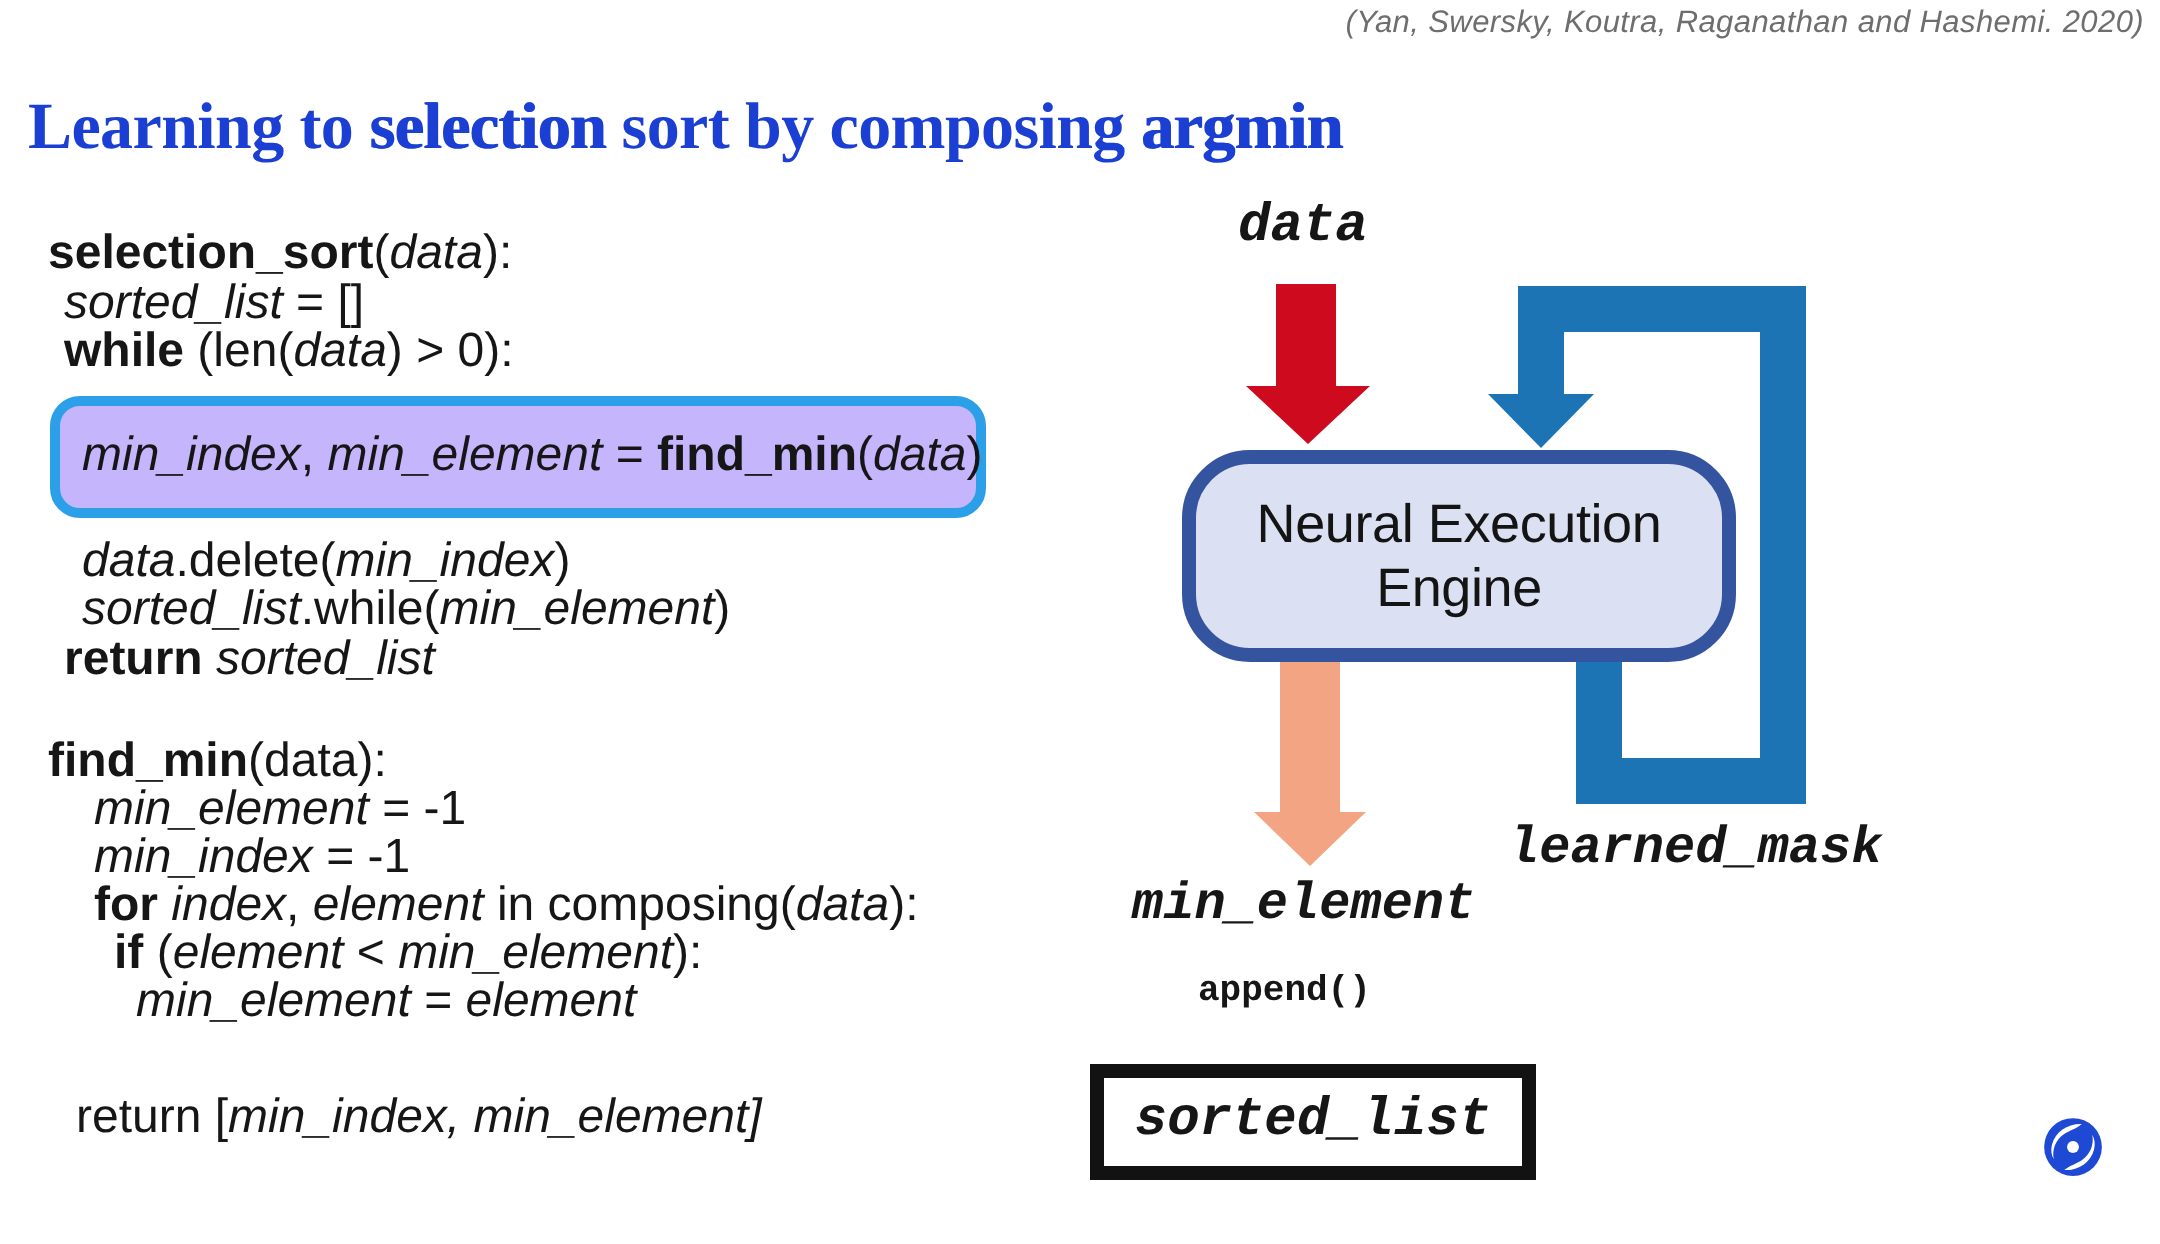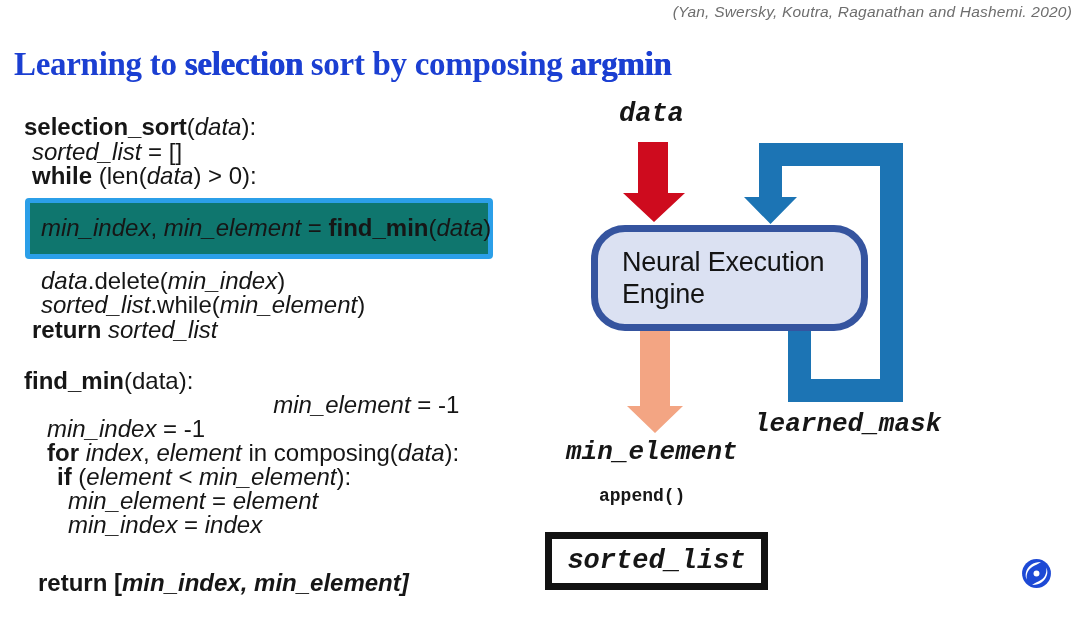--- a/index.html
+++ b/index.html
@@ -24,31 +24,31 @@
     font-family:"Liberation Sans",sans-serif;
   }
   .code1{left:24px;top:115px;}
   .code2{left:24px;top:369px;}
   .code-line{height:24.5px;line-height:24.5px;white-space:pre;}
   .code2 .code-line{height:24px;line-height:24px;}
   .code .b{font-weight:bold;}
   .code .i{font-style:italic;}
   .highlight-box{
     margin:9.5px 0 10px 1px;width:458px;padding:13px 0;
-    border:5px solid var(--highlight-border,#2b9fe8);border-radius:4px;
-    background:#0f766e;
+    border:5px solid var(--highlight-border,#2b9fe8);border-radius:15px;
+    background:#c4b5fd;
   }
   .gap{margin-top:34px;}
   .arrows-svg{position:absolute;left:0;top:0;width:1080px;height:622px;}
   .engine-box{
     position:absolute;left:591px;top:225px;width:277px;height:106px;
     box-sizing:border-box;border:7px solid var(--engine-border,#35549f);
     border-radius:34px;background:var(--engine-fill,#dbe1f2);
-    display:flex;align-items:center;justify-content:center;
-    font-size:27px;line-height:1.2;color:#141414;letter-spacing:-.2px;padding-left:24px;
+    display:flex;align-items:center;justify-content:center;text-align:center;
+    font-size:27px;line-height:1.2;color:#141414;letter-spacing:-.2px;
   }
   .mono-label{
     position:absolute;font-family:"Liberation Mono",monospace;
     font-weight:bold;color:#161616;white-space:nowrap;
   }
   .lbl-data{left:619px;top:99px;font-size:27px;font-style:italic;}
   .lbl-mask{left:754px;top:409px;font-size:26px;font-style:italic;}
   .lbl-minel{left:566px;top:437px;font-size:26px;font-style:italic;}
   .lbl-append{left:599px;top:486px;font-size:18px;}
   .sorted-box{
@@ -74,27 +74,26 @@
   <div class="highlight-box">
     <div class="code-line" style="padding-left: 11px;"><span class="i">min_index</span><span>, </span><span class="i">min_element</span><span> = </span><span class="b">find_min</span><span>(</span><span class="i">data</span><span>)</span></div>
   </div>
   <div class="code-line" style="padding-left: 17px;"><span class="i">data</span><span>.delete(</span><span class="i">min_index</span><span>)</span></div>
   <div class="code-line" style="padding-left: 17px;"><span class="i">sorted_list</span><span>.while(</span><span class="i">min_element</span><span>)</span></div>
   <div class="code-line" style="padding-left: 8px;"><span class="b">return</span><span> </span><span class="i">sorted_list</span></div>
 </div>
 
 <div class="code code2">
   <div class="code-line" style="padding-left: 0px;"><span class="b">find_min</span><span>(data):</span></div>
-  <div class="code-line" style="padding-left: 23px; text-align: right;"><span class="i">min_element</span><span> = -1</span></div>
+  <div class="code-line" style="padding-left: 23px;"><span class="i">min_element</span><span> = -1</span></div>
   <div class="code-line" style="padding-left: 23px;"><span class="i">min_index</span><span> = -1</span></div>
   <div class="code-line" style="padding-left: 23px;"><span class="b">for</span><span> </span><span class="i">index</span><span>, </span><span class="i">element</span><span> in composing(</span><span class="i">data</span><span>):</span></div>
   <div class="code-line" style="padding-left: 33px;"><span class="b">if</span><span> (</span><span class="i">element</span><span> &lt; </span><span class="i">min_element</span><span>):</span></div>
   <div class="code-line" style="padding-left: 44px;"><span class="i">min_element</span><span> = </span><span class="i">element</span></div>
-  <div class="code-line" style="padding-left: 44px;"><span class="i">min_index</span><span> = </span><span class="i">index</span></div>
-  <div class="code-line gap" style="padding-left: 14px; font-weight: bold;"><span>return [</span><span class="i">min_index, min_element]</span></div>
+  <div class="code-line gap" style="padding-left: 14px;"><span>return [</span><span class="i">min_index, min_element]</span></div>
 </div>
 
 <svg class="arrows-svg" viewBox="0 0 1080 622" xmlns="http://www.w3.org/2000/svg">
 
   <polygon points="638,142 668,142 668,193 685,193 654,222 623,193 638,193" style="fill:var(--data-arrow-red,#ce0b1e)"></polygon>
 
   <polygon points="759,143 903,143 903,402 788,402 788,331 811,331 811,379 880,379 880,166 782,166 782,197 797,197 770.5,224 744,197 759,197" style="fill:var(--mask-loop-blue,#1c74b4)"></polygon>
 
   <polygon points="640,331 670,331 670,406 683,406 655,433 627,406 640,406" style="fill:var(--output-arrow-orange,#f3a583)"></polygon>
 </svg>

